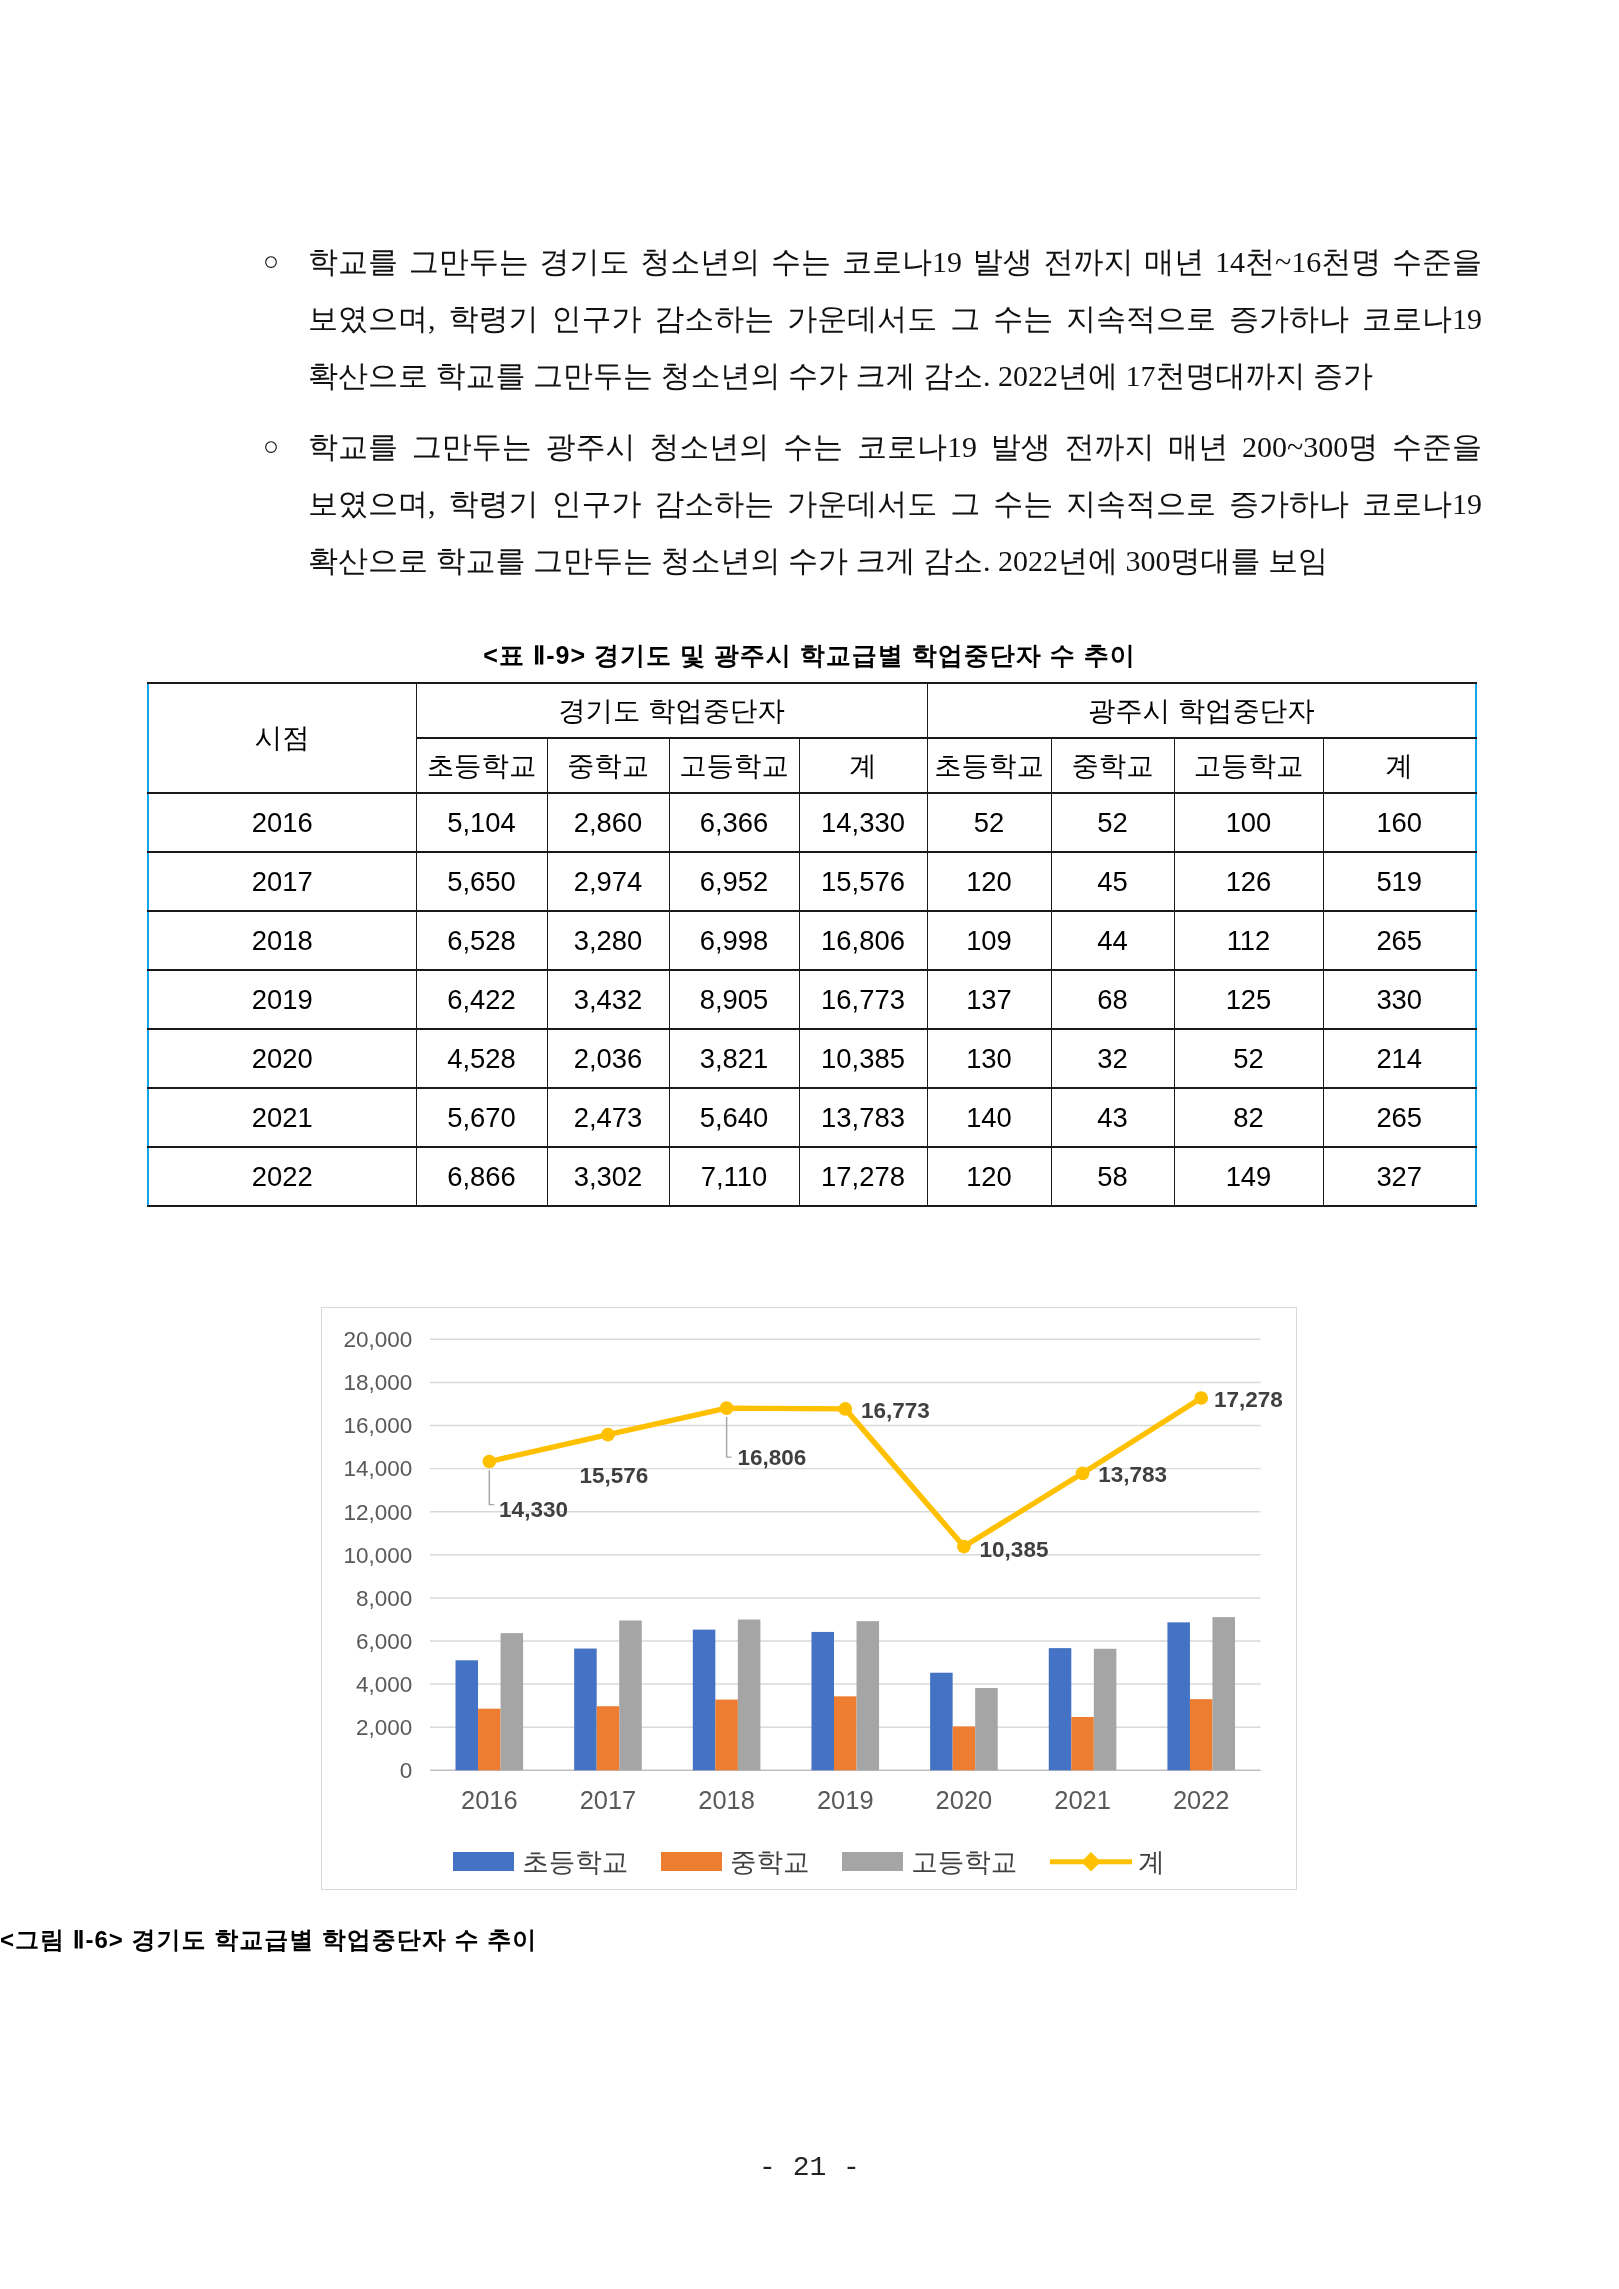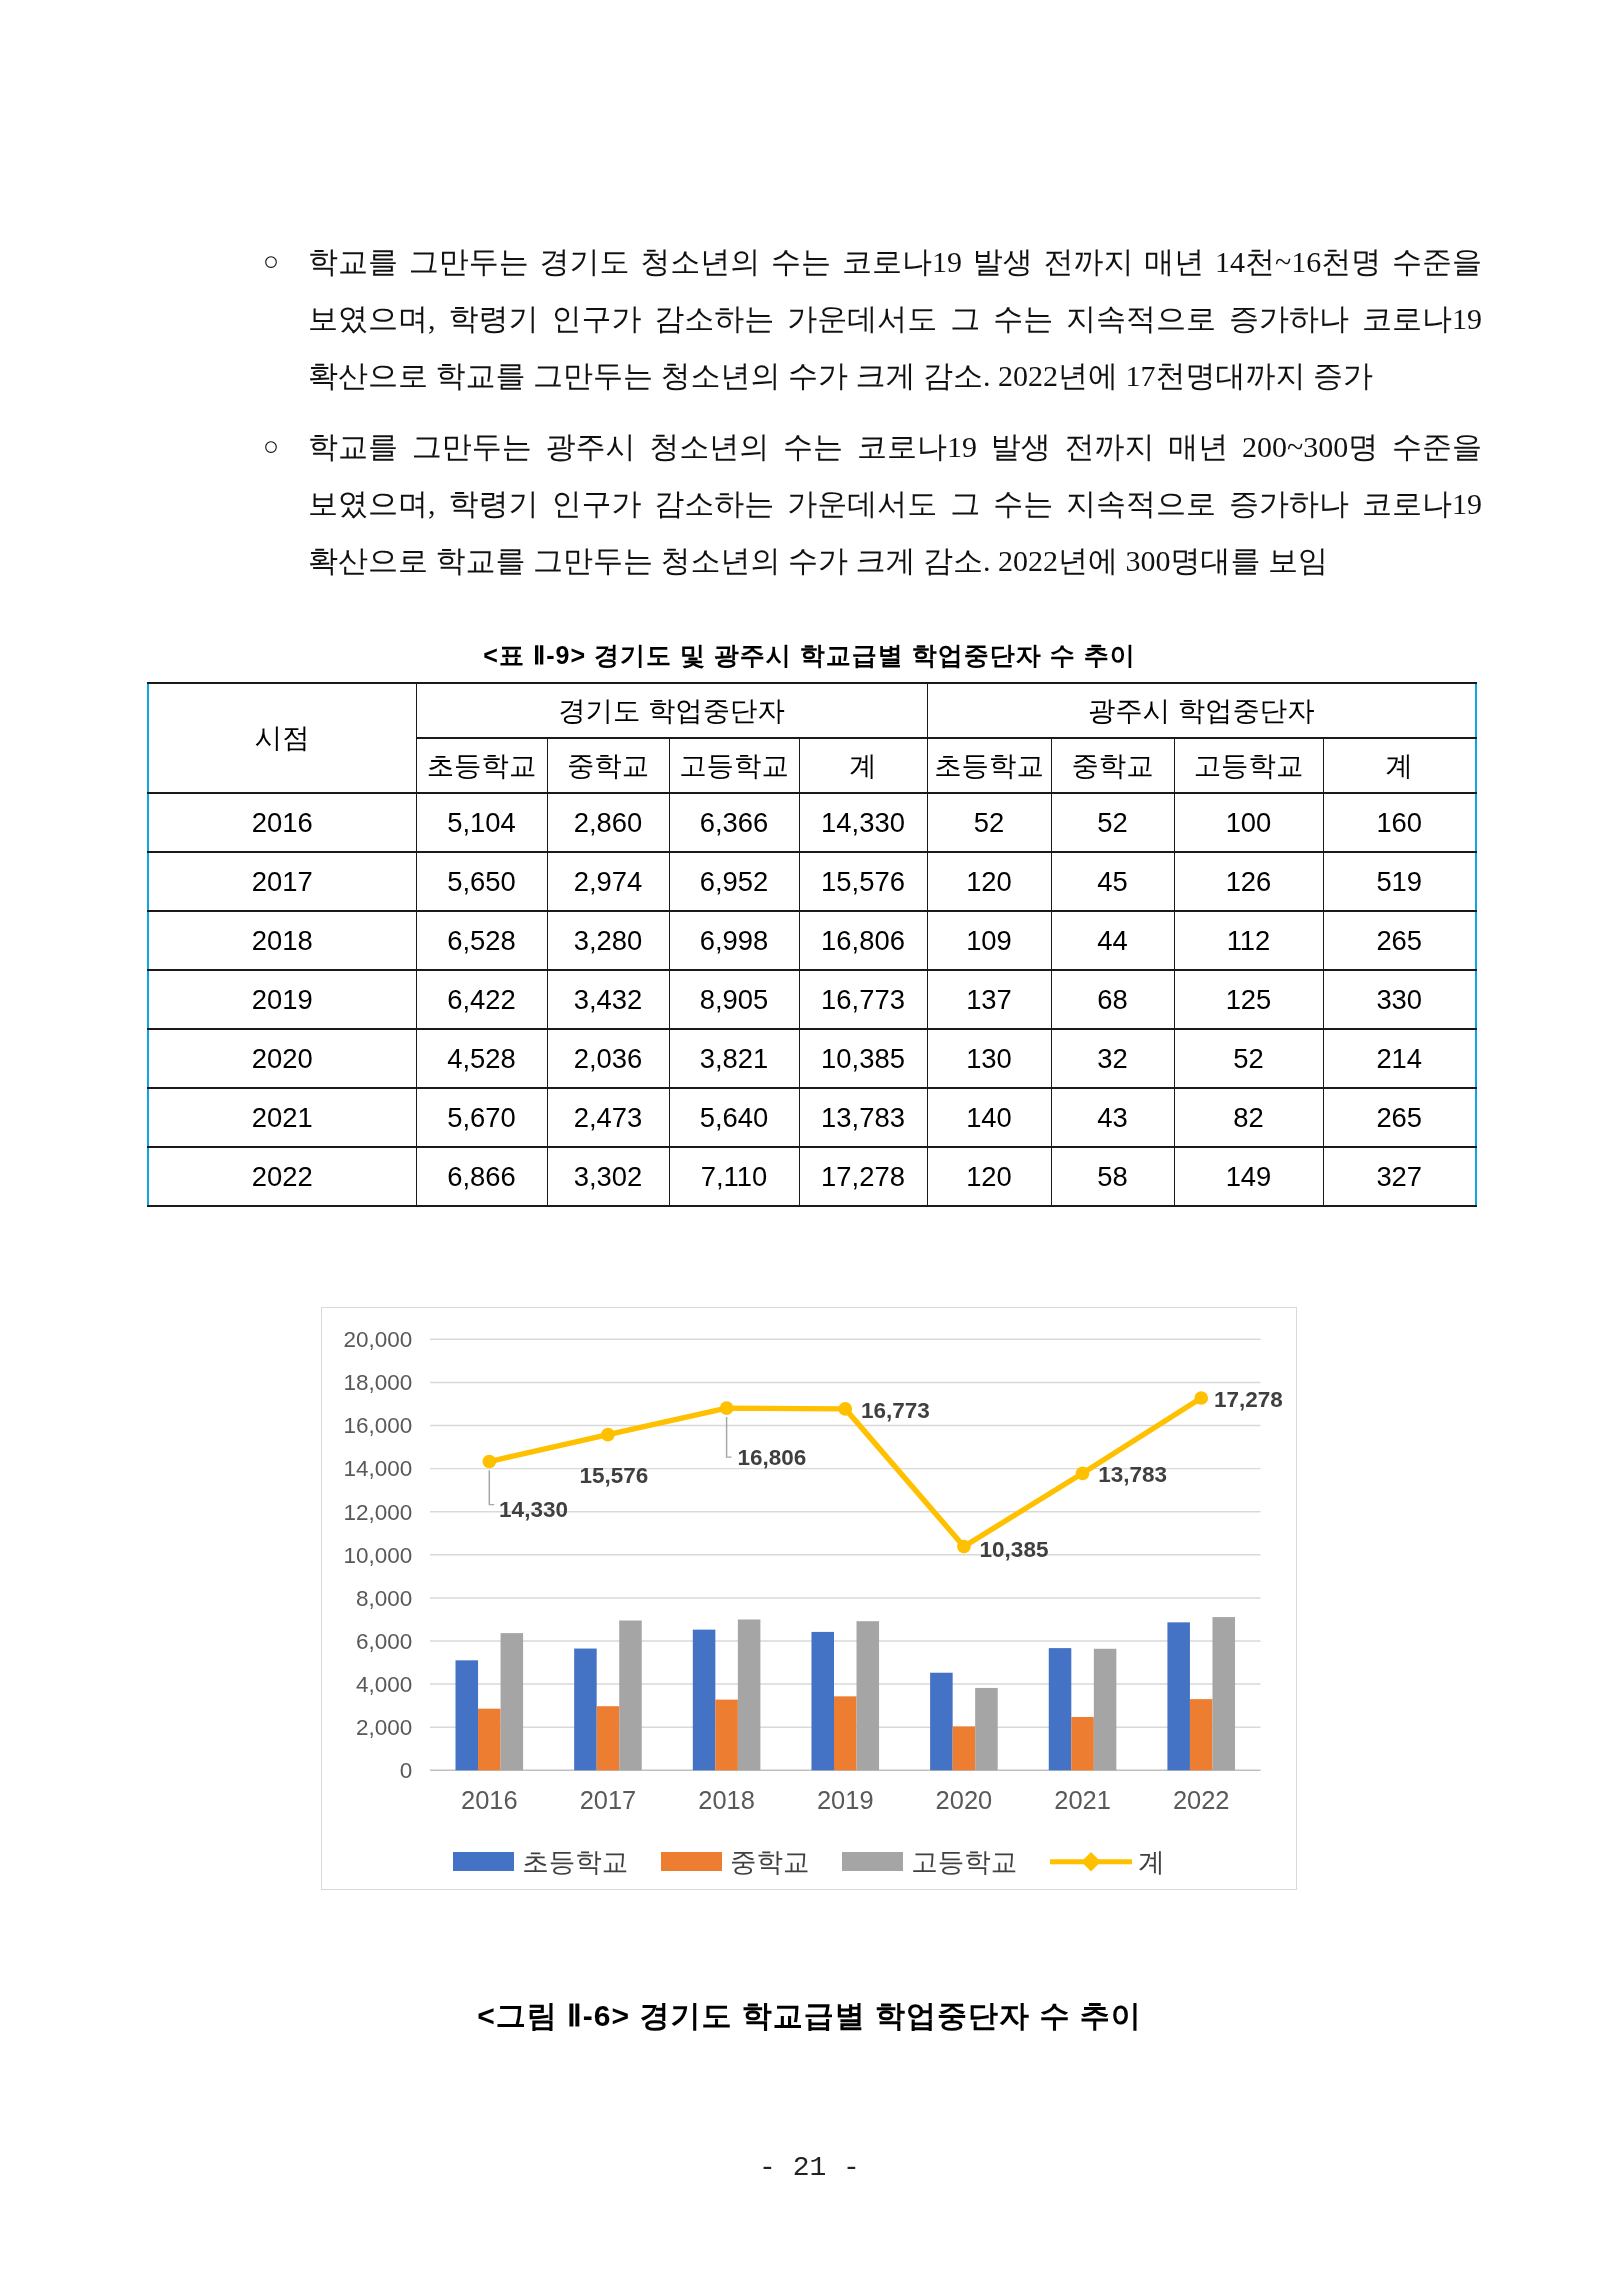--- a/index.html
+++ b/index.html
@@ -36,22 +36,22 @@
   
   .chart{position:absolute; left:321px; top:1307px; width:976px; height:583px;
          border:1px solid #d9d9d9; background:#fff; box-sizing:border-box;}
   .chart svg{display:block; font-family:"Liberation Sans", sans-serif;}
   .legend{height:59px; display:flex; justify-content:center; align-items:center;
           gap:33px; font-size:26.5px; color:#404040;}
   .legend .item{display:flex; align-items:center;}
   .legend .swatch{display:inline-block; width:61px; height:18.6px; margin-right:7.8px;}
   .legend .line-swatch{display:inline-block; margin-right:5.9px;}
   
-  .fig-caption{position:absolute; left:0; width:100%; top:1996px; text-align:center;
-               font-weight:bold; font-size:30px; letter-spacing:1px;}
+  .fig-caption{position:absolute; left:0; width:100%; top:1924px; 
+               font-weight:bold; font-size:24px; letter-spacing:1px;}
   .page-number{position:absolute; left:0; width:100%; top:2152px; text-align:center;
                font-family:Liberation Mono, monospace; font-size:28px; color:#222;}
 </style>
 </head>
 <body>
 
 <div class="page">
 
   <div class="bullets">
     <div class="bullet">

